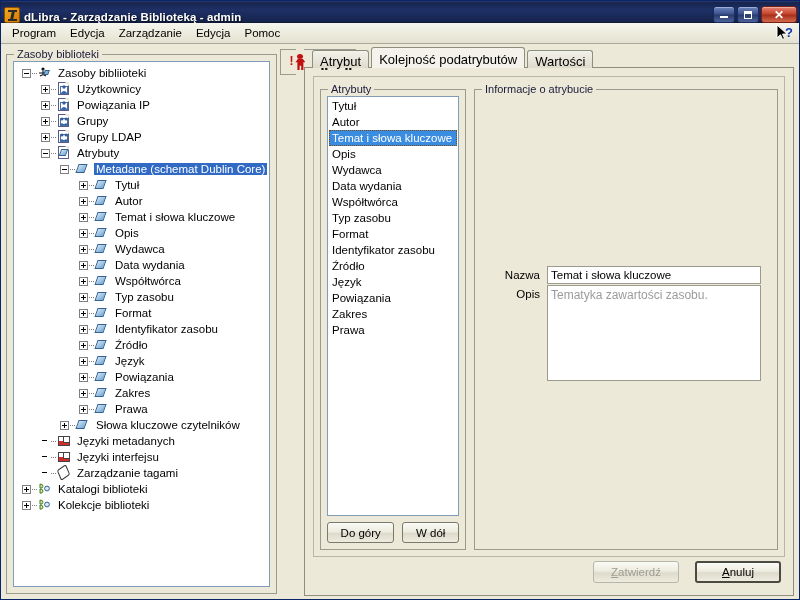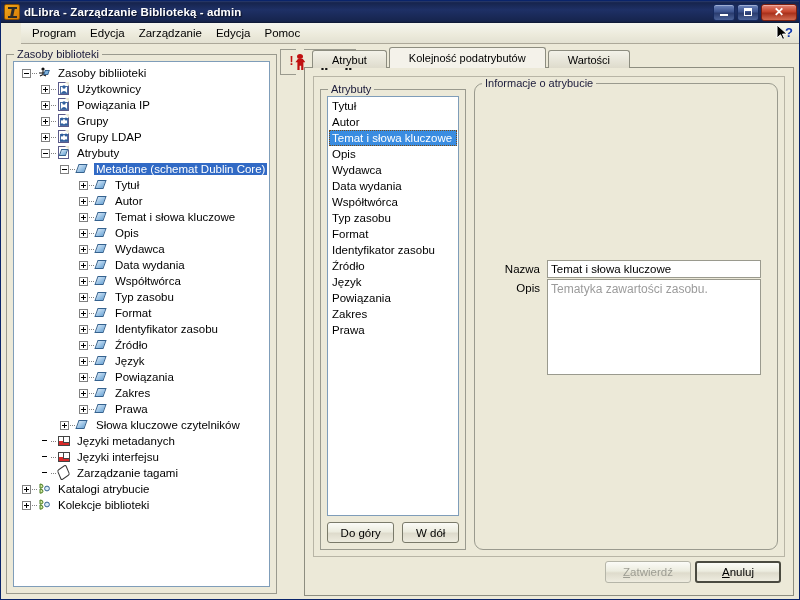--- a/index.html
+++ b/index.html
@@ -17,21 +17,21 @@
     position: absolute; inset: 0;
     background: #ece9d8;
     border: 1px solid #0a246a;
     display: flex; flex-direction: column;
   }
 
   
   #titlebar {
     height: 22px; flex: 0 0 22px;
     background: linear-gradient(to bottom, #2b3c6e 0%, #16244d 8%, #1e3066 40%, #16244d 92%, #0d1730 100%);
-    display: flex; align-items: center;
+    display: flex; align-items: flex-end;
     padding: 0 2px 0 3px;
     position: relative;
   }
   #app-icon {
     width: 16px; height: 16px; flex: 0 0 16px;
     background: linear-gradient(135deg,#f2a81d,#d57c06);
     border: 1px solid #8a4f00;
     border-radius: 2px;
     position: relative;
     margin-right: 4px;
@@ -76,21 +76,20 @@
   .glyph-close { font-size: 12px; line-height: 12px; font-weight: bold; }
 
   
   #menubar {
     height: 21px; flex: 0 0 21px;
     background: linear-gradient(to bottom, #f6f6ef 0%, #eceadb 60%, #e3e1d2 100%);
     border-bottom: 1px solid #aca899;
     display: flex; align-items: center;
     padding-left: 4px;
     position: relative;
-    margin-left: 20px;
   }
   .menu-item {
     padding: 2px 7px; font-size: 11.5px; color: #000;
     white-space: nowrap;
   }
   #help-cursor {
     position: absolute; right: 4px; top: 1px;
     width: 20px; height: 18px;
   }
 
@@ -230,22 +229,22 @@
   #tabstrip {
     display: flex; align-items: flex-end;
     height: 21px; flex: 0 0 21px;
     padding-left: 8px;
     position: relative; z-index: 2;
   }
   .tab {
     border: 1px solid #8d8d80;
     border-bottom: none;
     background: linear-gradient(to bottom,#f3f2e9,#dedbcc);
-    padding: 3px 19px 2px;
-    font-size: 11px; color: #000;
+    padding: 3px 7px 2px;
+    font-size: 13px; color: #000;
     border-radius: 3px 3px 0 0;
     margin-right: 2px;
     height: 18px;
     white-space: nowrap;
   }
   .tab.active {
     background: #f4f2ea;
     height: 21px;
     padding-top: 4px;
     font-weight: normal;
@@ -293,21 +292,21 @@
     border-radius: 3px;
     background: linear-gradient(to bottom,#fbfbf7 0%, #ececdf 45%, #dedbcc 55%, #eeecdf 100%);
     font-size: 11.5px; color: #000;
     display: flex; align-items: center; justify-content: center;
   }
   .btn.disabled { color: #9d9d93; border-color:#b5b5a8; }
   .btn.default { border: 2px solid #4a4a40; }
   #info-group {
     flex: 1 1 auto; min-width: 0;
     display: flex; flex-direction: column;
-    border-radius: 9px;
+    margin-top: 6px;
   }
   #info-fields {
     margin-top: 170px;
     display: flex; flex-direction: column;
     padding: 0 10px 0 4px;
   }
   .frow { display: flex; align-items: flex-start; margin-bottom: 1px; }
   .flabel {
     width: 62px; flex: 0 0 62px;
     text-align: right; padding-right: 7px;
@@ -326,21 +325,21 @@
     flex: 1 1 auto;
     border: 1px solid #9a9a8e;
     background: #fff;
     height: 96px;
     font-size: 12px; padding: 2px 3px;
     color: #9b9b9b;
   }
   #footer {
     height: 30px; flex: 0 0 30px;
     display: flex; align-items: center; justify-content: flex-end;
-    gap: 4px; padding: 0 4px;
+    gap: 16px; padding: 0 4px;
   }
   #footer .btn { flex: 0 0 86px; height: 22px; }
 
   
   u { text-decoration: underline; }
 </style>
 </head>
 <body>
 
 <div id="window">
@@ -648,21 +647,21 @@
               <span class="tindent" style="width: 6px;"></span>
               <span class="thandle plus"></span>
               <span class="tdash"></span>
               <span class="ticon">
                 <svg class="ic-cat" viewBox="0 0 15 12">
                   <path d="M3 1 q3 0 3 2.2 q0 2-3 2z" fill="#cfe8a0" stroke="#4a7a24"></path>
                   <path d="M3 6 q3 0 3 2.2 q0 2-3 2z" fill="#cfe8a0" stroke="#4a7a24"></path>
                   <circle cx="10" cy="5.5" r="2.4" fill="#d8ecf8" stroke="#34618e"></circle>
                 </svg>
               </span>
-              <span class="tlabel">Katalogi atrybucie</span>
+              <span class="tlabel">Katalogi biblioteki</span>
             </div>
             <div class="trow">
               <span class="tindent" style="width: 6px;"></span>
               <span class="thandle plus"></span>
               <span class="tdash"></span>
               <span class="ticon">
                 <svg class="ic-cat" viewBox="0 0 15 12">
                   <path d="M3 1 q3 0 3 2.2 q0 2-3 2z" fill="#cfe8a0" stroke="#4a7a24"></path>
                   <path d="M3 6 q3 0 3 2.2 q0 2-3 2z" fill="#cfe8a0" stroke="#4a7a24"></path>
                   <circle cx="10" cy="5.5" r="2.4" fill="#d8ecf8" stroke="#34618e"></circle>

